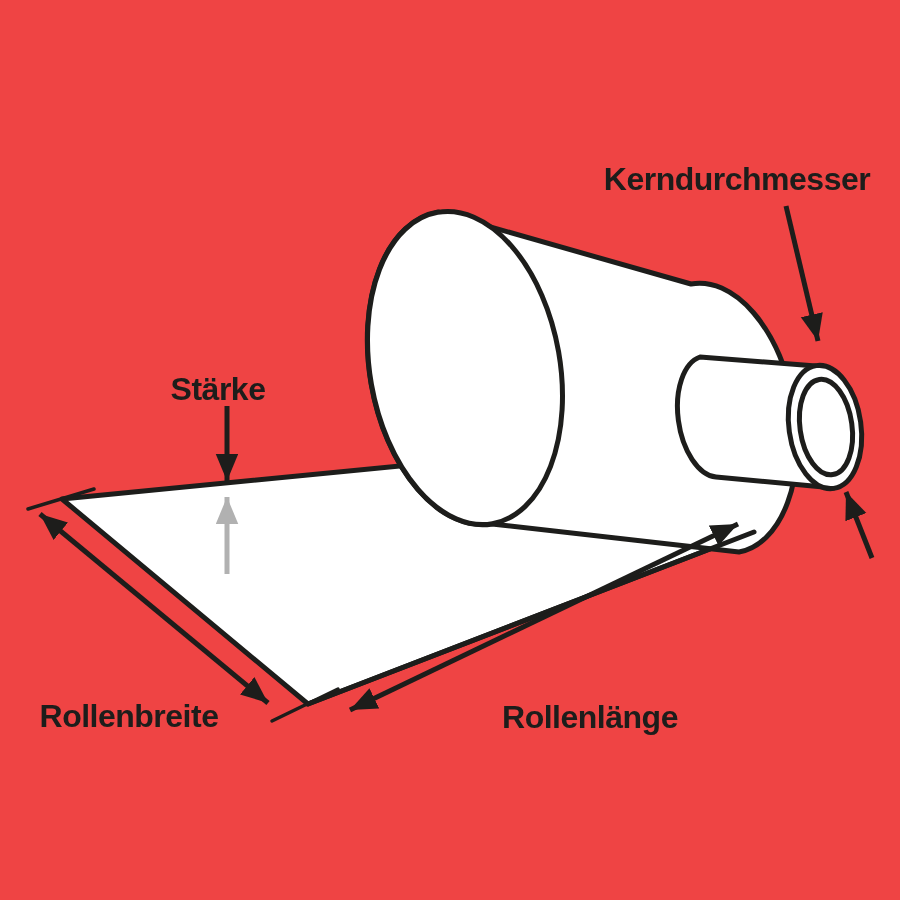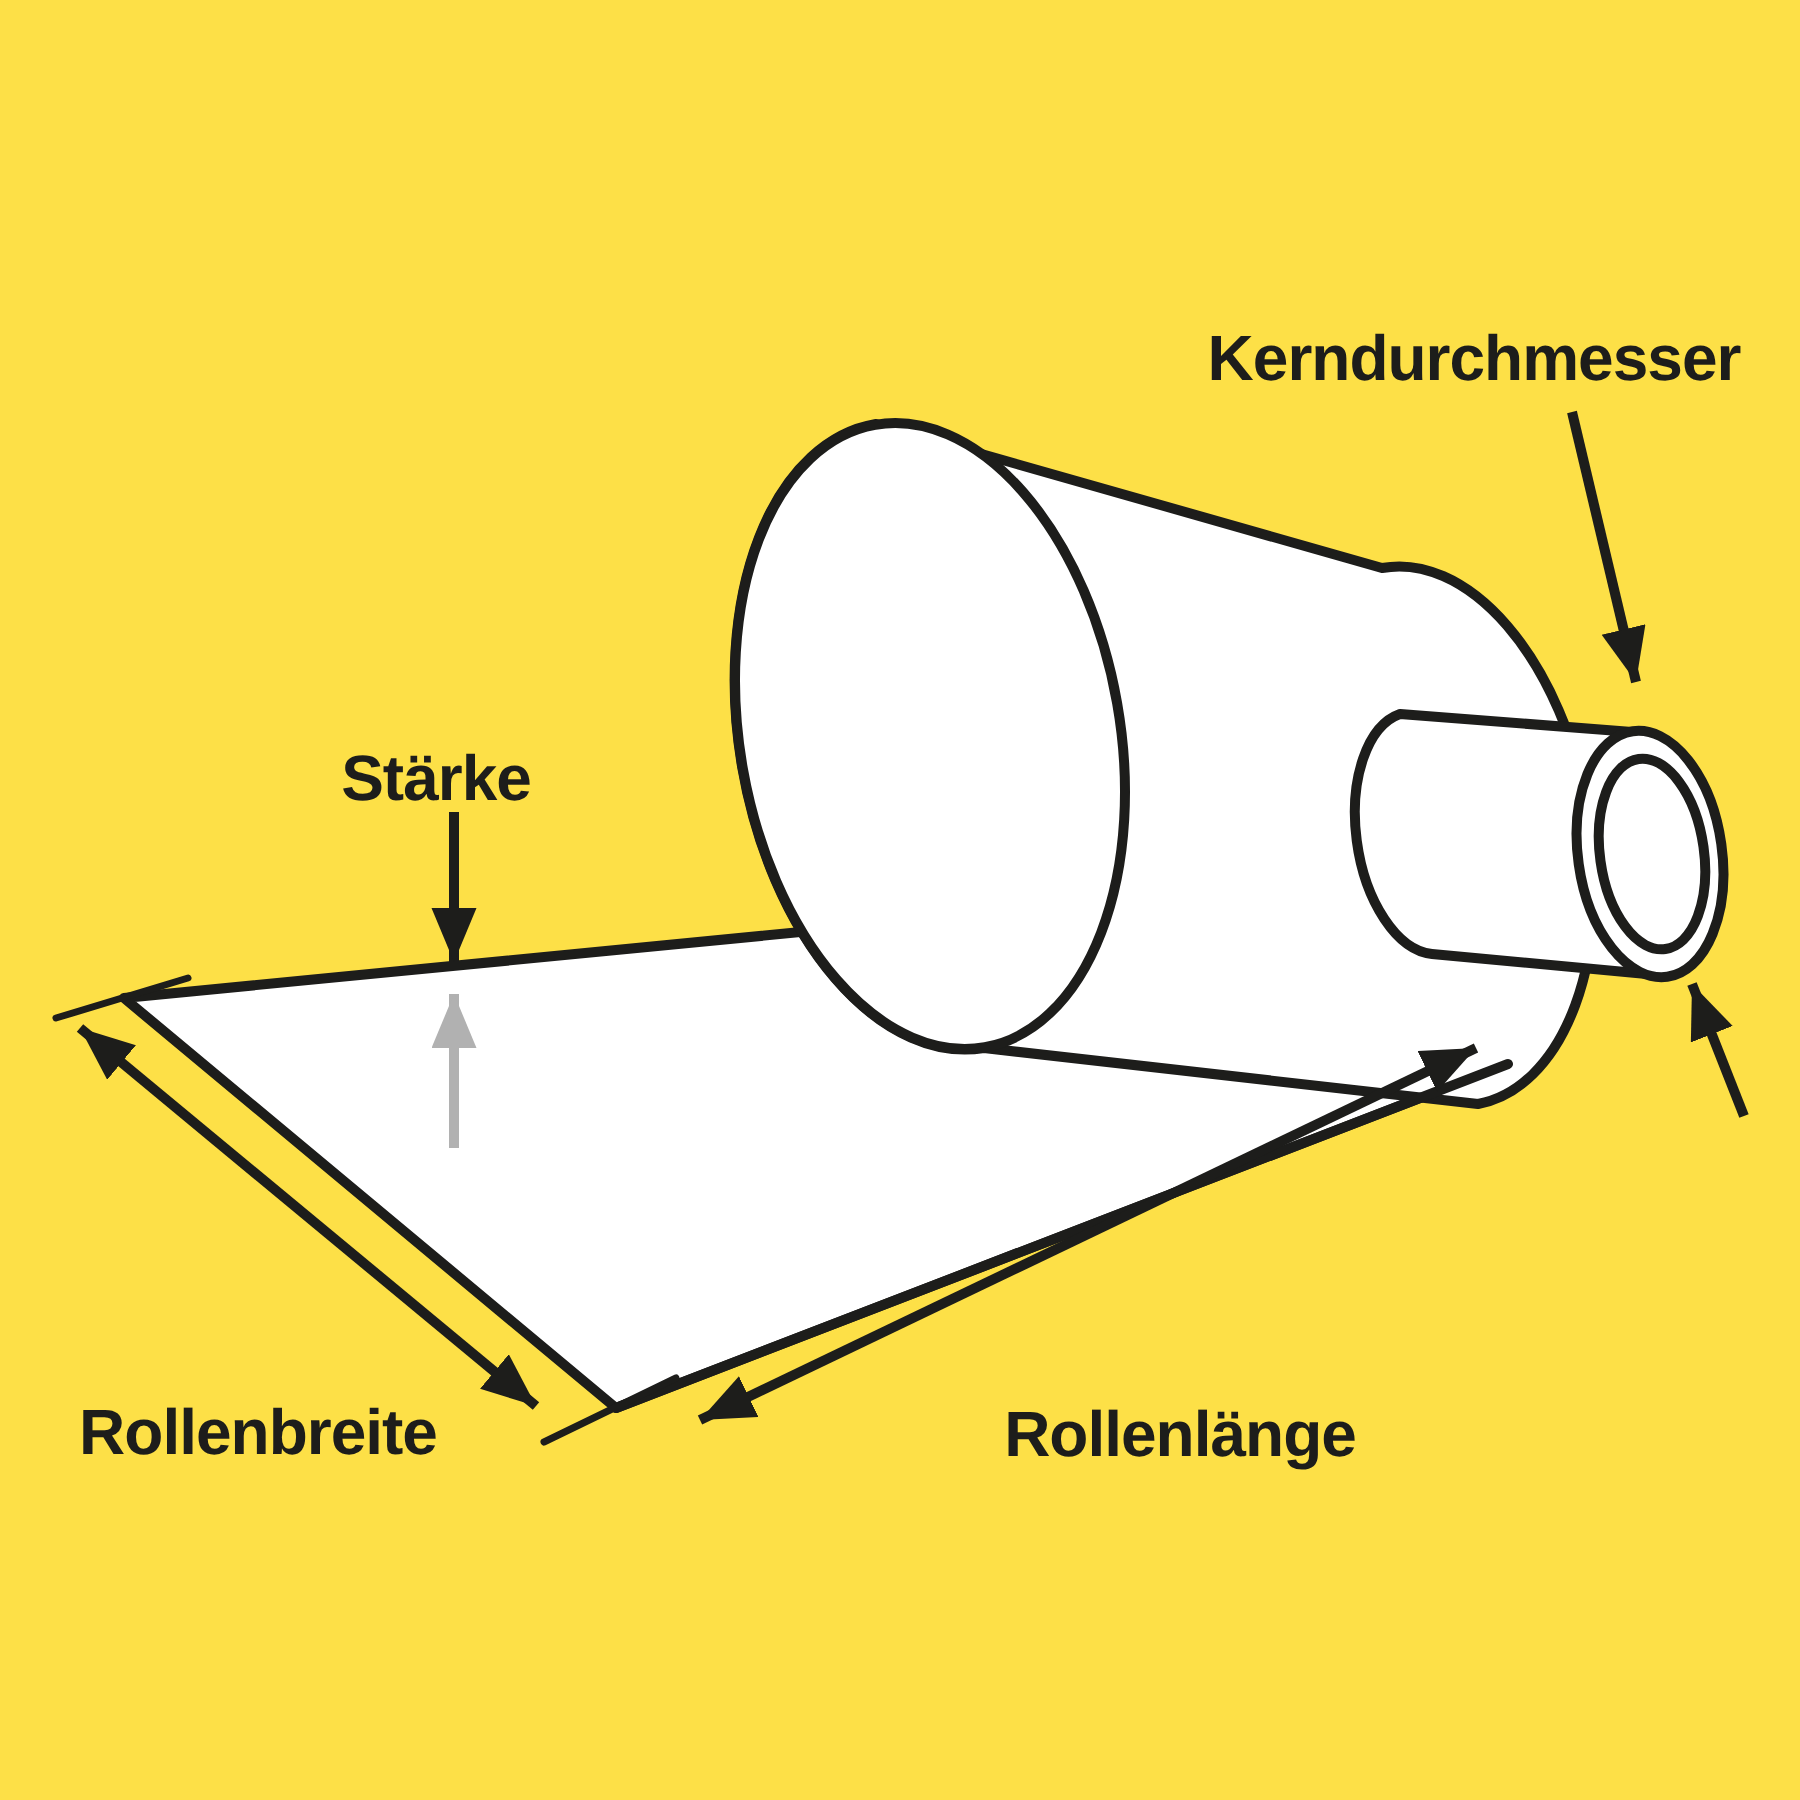--- a/index.html
+++ b/index.html
@@ -6,21 +6,21 @@
     margin: 0;
     padding: 0;
     width: 900px;
     height: 900px;
     background: #ffffff;
   }
   .canvas {
     position: relative;
     width: 900px;
     height: 900px;
-    background: #fde047;
+    background: #ef4444;
     overflow: hidden;
   }
   svg { display: block; }
 
   .outline {
     fill: #ffffff;
     stroke: #1d1d1b;
     stroke-width: 5;
     stroke-linejoin: round;
     stroke-linecap: round;

